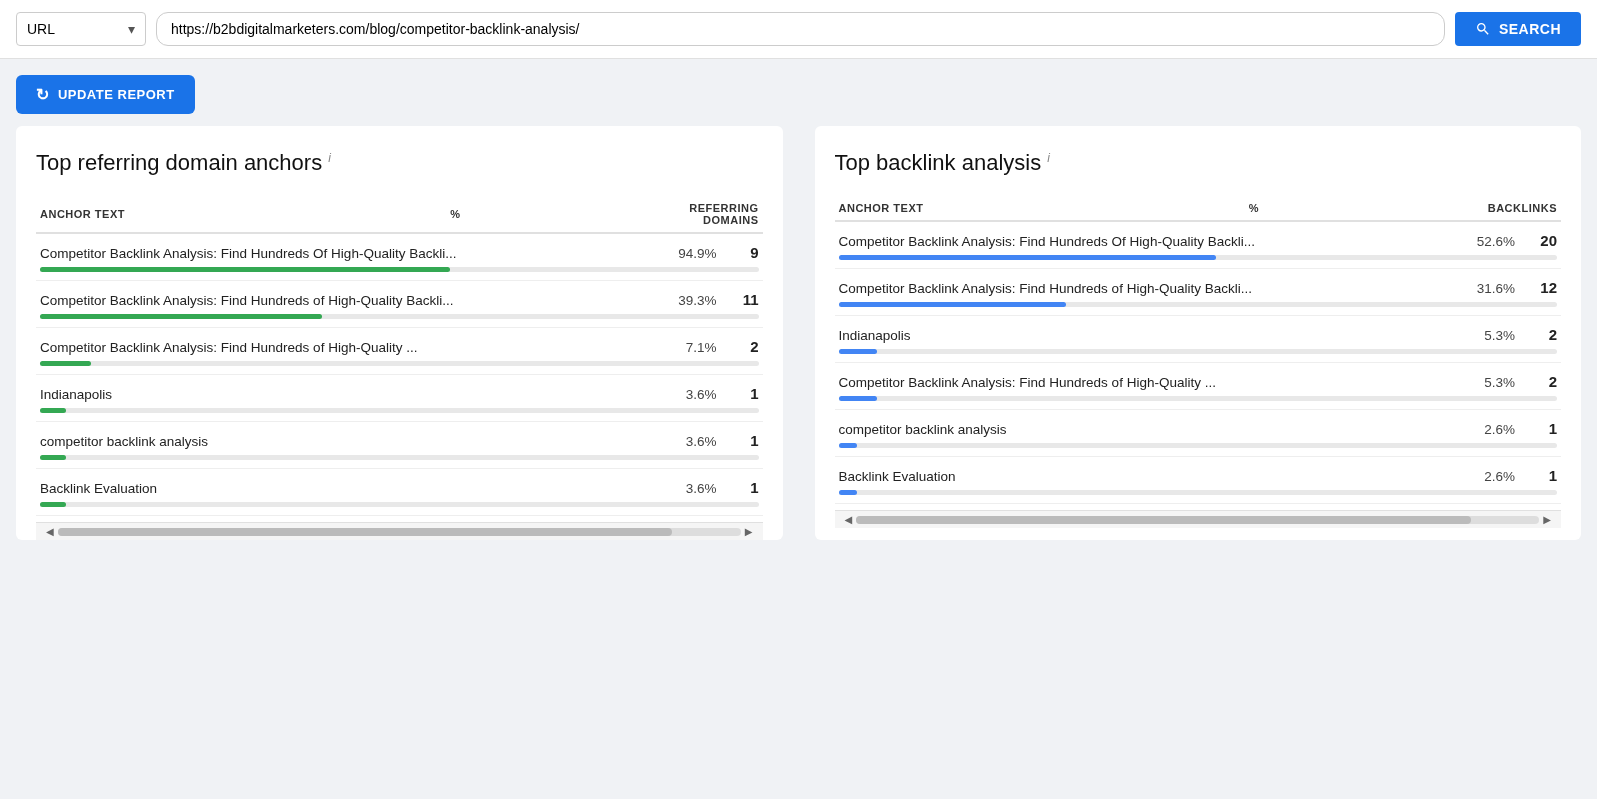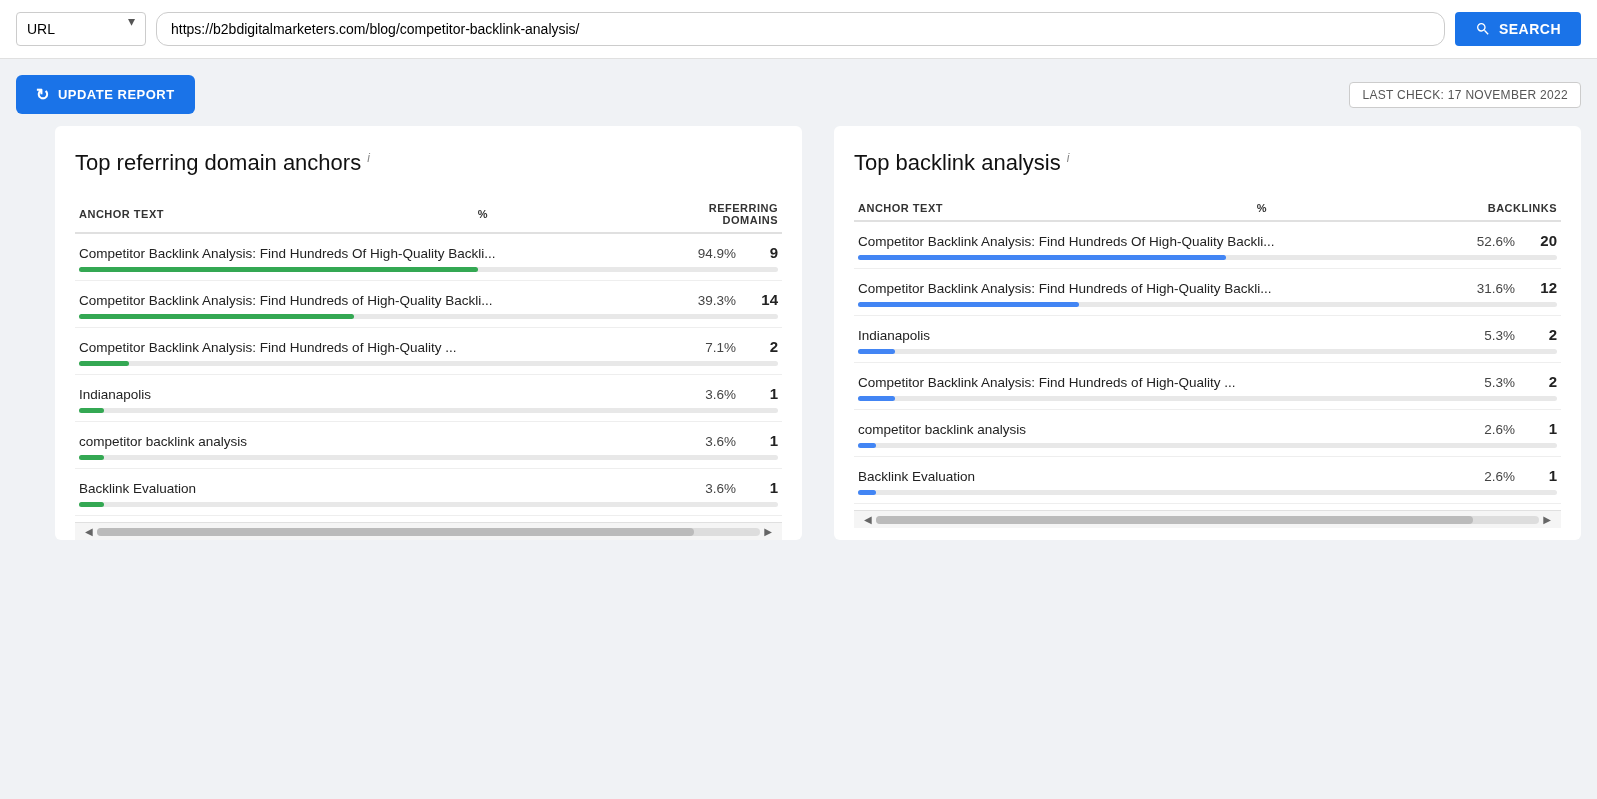--- a/index.html
+++ b/index.html
@@ -14,21 +14,21 @@
     .top-bar {
       background: #fff;
       padding: 12px 16px;
       display: flex;
       align-items: center;
       gap: 10px;
       border-bottom: 1px solid #e0e0e0;
     }
     .url-select-wrapper {
       display: flex;
-      align-items: flex-start;
+      align-items: center;
       border: 1px solid #ccc;
       border-radius: 4px;
       background: #fff;
       overflow: hidden;
       min-width: 130px;
     }
     .url-select {
       border: none;
       outline: none;
       padding: 8px 10px;
@@ -106,21 +106,20 @@
       padding: 5px 12px;
       border-radius: 4px;
       letter-spacing: 0.3px;
     }
 
     
     .main-content {
       display: flex;
       gap: 32px;
       padding: 0 16px 16px;
-      margin-left: 39px;
     }
 
     
     .panel {
       background: #fff;
       border-radius: 6px;
       padding: 24px 20px 0;
       flex: 1;
       overflow: hidden;
     }
@@ -251,21 +250,20 @@
     </svg>
     <span>SEARCH</span>
   </button>
 </div>
 
 <div class="action-bar">
   <button class="update-report-btn">
     <span class="refresh-icon">↻</span>
     <span>UPDATE REPORT</span>
   </button>
-  <div class="last-check">LAST CHECK: 17 NOVEMBER 2022</div>
 </div>
 
 <div class="main-content">
 
   <div class="panel">
     <div class="panel-title">
       <span>Top referring domain anchors</span>
       <sup>i</sup>
     </div>
     <table class="anchor-table">
@@ -291,21 +289,21 @@
           </div>
         </div>
       </td>
     </tr>
           <tr>
       <td colspan="3">
         <div class="row-wrapper">
           <div class="row-top">
             <span class="anchor-text">Competitor Backlink Analysis: Find Hundreds of High-Quality Backli...</span>
             <span class="pct">39.3%</span>
-            <span class="count">14</span>
+            <span class="count">11</span>
           </div>
           <div class="bar-container">
             <div class="bar-fill-green" style="width:39.3%"></div>
           </div>
         </div>
       </td>
     </tr>
           <tr>
       <td colspan="3">
         <div class="row-wrapper">

